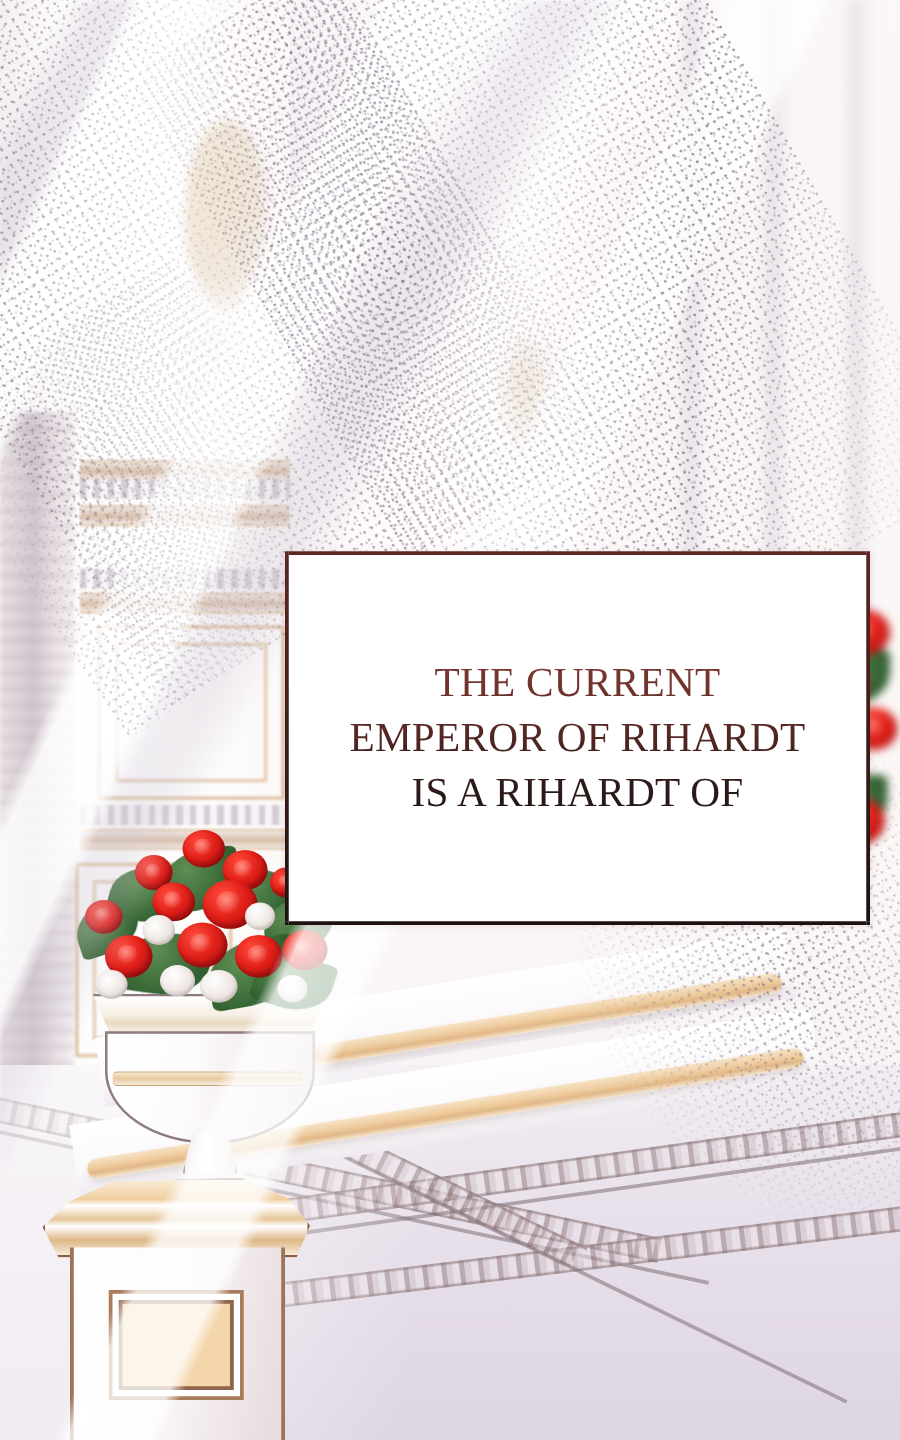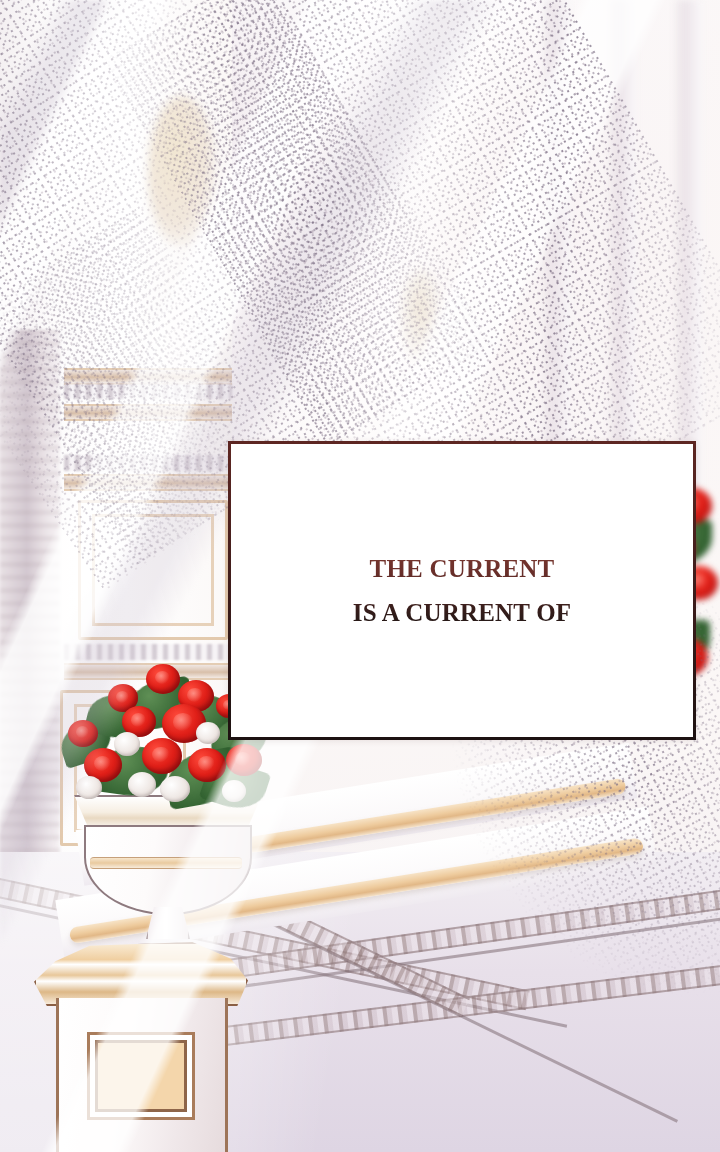--- a/index.html
+++ b/index.html
@@ -281,22 +281,22 @@
     background:#ffffff;
     border:3px solid;
     border-image:linear-gradient(180deg,#5d2622,#3a1b1a 55%,#1d1211) 1;
     box-sizing:border-box;
     display:flex;align-items:center;justify-content:center;
     box-shadow:0 1px 6px rgba(90,60,60,.12);
   }
   #caption{
     text-align:center;
     font-family:"Liberation Serif",serif;
-    font-weight:700;
-    font-size:25px;
+    font-weight:400;
+    font-size:33px;
     line-height:44px;
     letter-spacing:.2px;
     padding:0 16px;
     background:linear-gradient(180deg,#7e3a31 0%,#6a2f2a 28%,#46221f 58%,#2a1a18 82%,#211513 100%);
     -webkit-background-clip:text;
     background-clip:text;
     color:transparent;
     -webkit-text-fill-color:transparent;
   }
   #caption .ln{display:block;white-space:nowrap;}
@@ -428,18 +428,19 @@
   <div class="stipple" id="stip-d"></div>
   <div class="stipple" id="stip-a"></div>
   <div class="stipple" id="stip-b"></div>
   <div class="stipple" id="stip-c"></div>
 
   <div id="soften"></div>
 
   <div id="textbox">
     <div id="caption">
       <span class="ln">THE CURRENT</span>
-      <span class="ln">IS A CURRENT OF</span>
+      <span class="ln">EMPEROR OF RIHARDT</span>
+      <span class="ln">IS A RIHARDT OF</span>
     </div>
   </div>
 
 
 </div>
 
 </body></html>

